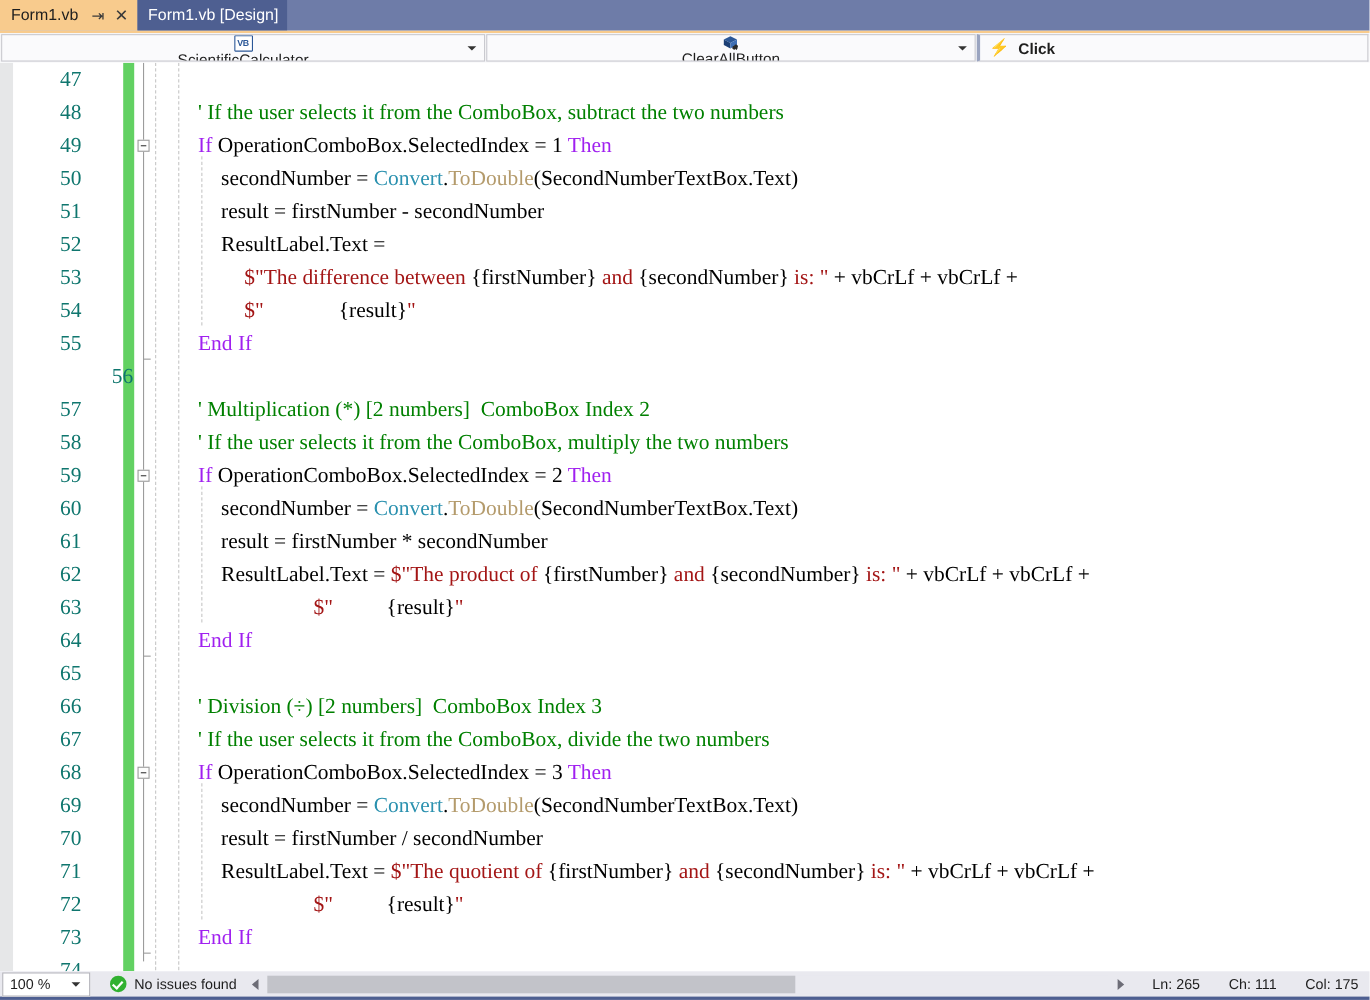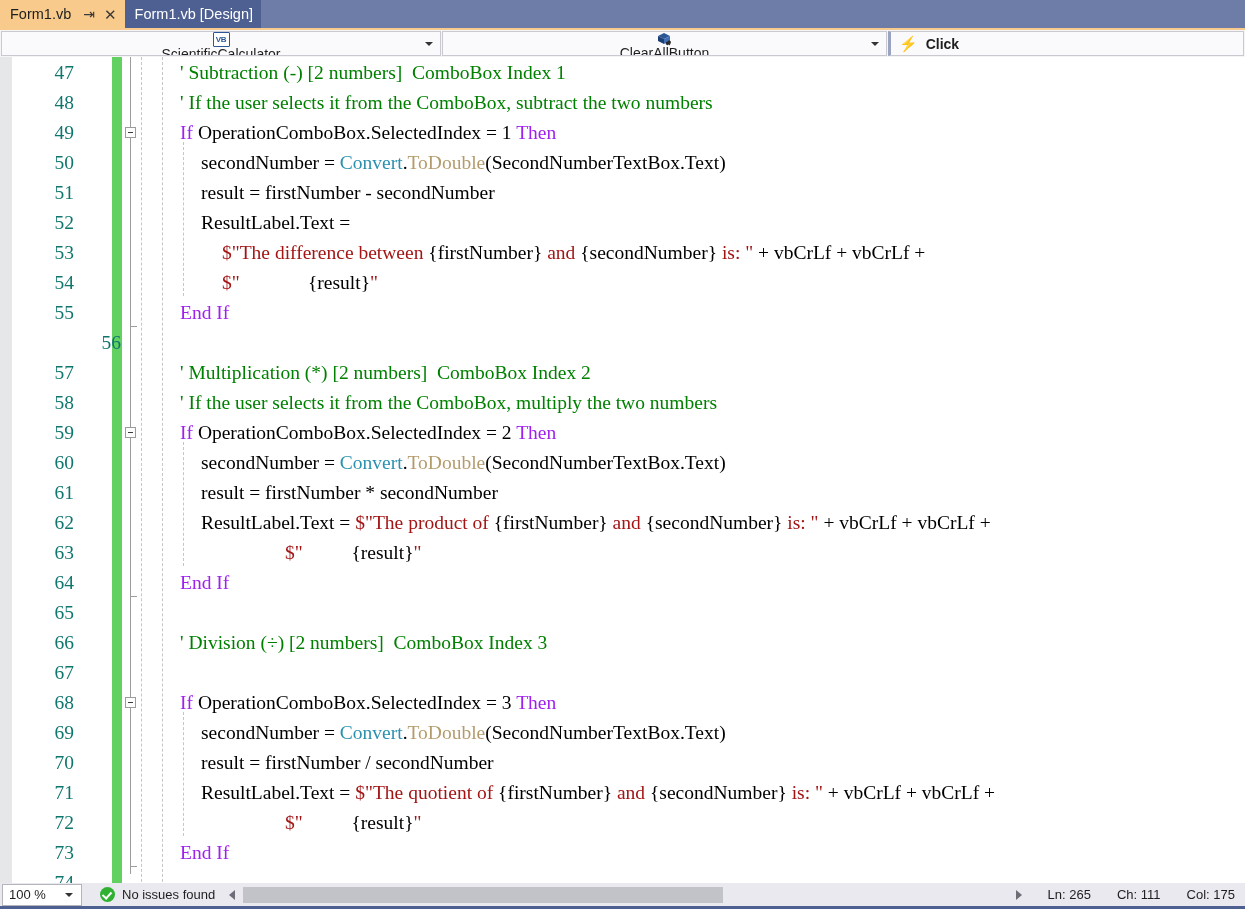--- a/index.html
+++ b/index.html
@@ -225,21 +225,20 @@
         <div class="outline-line" style="top: 0px; height: 817px;"></div>
         <div class="outline-box" style="top: 70px;"></div>
         <div class="outline-tick" style="top: 269px;"></div>
         <div class="outline-box" style="top: 370px;"></div>
         <div class="outline-tick" style="top: 539px;"></div>
         <div class="outline-box" style="top: 640px;"></div>
         <div class="outline-tick" style="top: 809px;"></div>
       </div>
     <div class="codearea" id="code-area">
         <div class="lnum" style="top: 1px;">47</div>
-        <div class="line" style="top: 1px;"><span class="ltext" style="left: 180px;"><span class="cm">' Subtraction (-) [2 numbers]  ComboBox Index 1</span></span></div>
         <div class="lnum" style="top: 31px;">48</div>
         <div class="line" style="top: 31px;"><span class="ltext" style="left: 180px;"><span class="cm">' If the user selects it from the ComboBox, subtract the two numbers</span></span></div>
         <div class="lnum" style="top: 61px;">49</div>
         <div class="line" style="top: 61px;"><span class="ltext" style="left: 180px;"><span class="k">If </span><span class="id">OperationComboBox.SelectedIndex = 1 </span><span class="k">Then</span></span></div>
         <div class="lnum" style="top: 91px;">50</div>
         <div class="line" style="top: 91px;"><span class="ltext" style="left: 201px;"><span class="id">secondNumber = </span><span class="cls">Convert</span><span class="id">.</span><span class="mth">ToDouble</span><span class="id">(SecondNumberTextBox.Text)</span></span></div>
         <div class="lnum" style="top: 121px;">51</div>
         <div class="line" style="top: 121px;"><span class="ltext" style="left: 201px;"><span class="id">result = firstNumber - secondNumber</span></span></div>
         <div class="lnum" style="top: 151px;">52</div>
         <div class="line" style="top: 151px;"><span class="ltext" style="left: 201px;"><span class="id">ResultLabel.Text =</span></span></div>
@@ -265,20 +264,21 @@
         <div class="line" style="top: 451px;"><span class="ltext" style="left: 201px;"><span class="id">ResultLabel.Text = </span><span class="str">$"The product of </span><span class="id">{firstNumber}</span><span class="str"> and </span><span class="id">{secondNumber}</span><span class="str"> is: "</span><span class="id"> + vbCrLf + vbCrLf +</span></span></div>
         <div class="lnum" style="top: 481px;">63</div>
         <div class="line" style="top: 481px;"><span class="ltext" style="left: 285px;"><span class="str">$"</span><span class="id">          {result}</span><span class="str">"</span></span></div>
         <div class="lnum" style="top: 511px;">64</div>
         <div class="line" style="top: 511px;"><span class="ltext" style="left: 180px;"><span class="k">End If</span></span></div>
         <div class="lnum" style="top: 541px;">65</div>
         <div class="line" style="top: 541px;"><span class="ltext" style="left: 180px;"></span></div>
         <div class="lnum" style="top: 571px;">66</div>
         <div class="line" style="top: 571px;"><span class="ltext" style="left: 180px;"><span class="cm">' Division (÷) [2 numbers]  ComboBox Index 3</span></span></div>
         <div class="lnum" style="top: 601px;">67</div>
+        <div class="line" style="top: 601px;"><span class="ltext" style="left: 180px;"><span class="cm">' If the user selects it from the ComboBox, divide the two numbers</span></span></div>
         <div class="lnum" style="top: 631px;">68</div>
         <div class="line" style="top: 631px;"><span class="ltext" style="left: 180px;"><span class="k">If </span><span class="id">OperationComboBox.SelectedIndex = 3 </span><span class="k">Then</span></span></div>
         <div class="lnum" style="top: 661px;">69</div>
         <div class="line" style="top: 661px;"><span class="ltext" style="left: 201px;"><span class="id">secondNumber = </span><span class="cls">Convert</span><span class="id">.</span><span class="mth">ToDouble</span><span class="id">(SecondNumberTextBox.Text)</span></span></div>
         <div class="lnum" style="top: 691px;">70</div>
         <div class="line" style="top: 691px;"><span class="ltext" style="left: 201px;"><span class="id">result = firstNumber / secondNumber</span></span></div>
         <div class="lnum" style="top: 721px;">71</div>
         <div class="line" style="top: 721px;"><span class="ltext" style="left: 201px;"><span class="id">ResultLabel.Text = </span><span class="str">$"The quotient of </span><span class="id">{firstNumber}</span><span class="str"> and </span><span class="id">{secondNumber}</span><span class="str"> is: "</span><span class="id"> + vbCrLf + vbCrLf +</span></span></div>
         <div class="lnum" style="top: 751px;">72</div>
         <div class="line" style="top: 751px;"><span class="ltext" style="left: 285px;"><span class="str">$"</span><span class="id">          {result}</span><span class="str">"</span></span></div>

